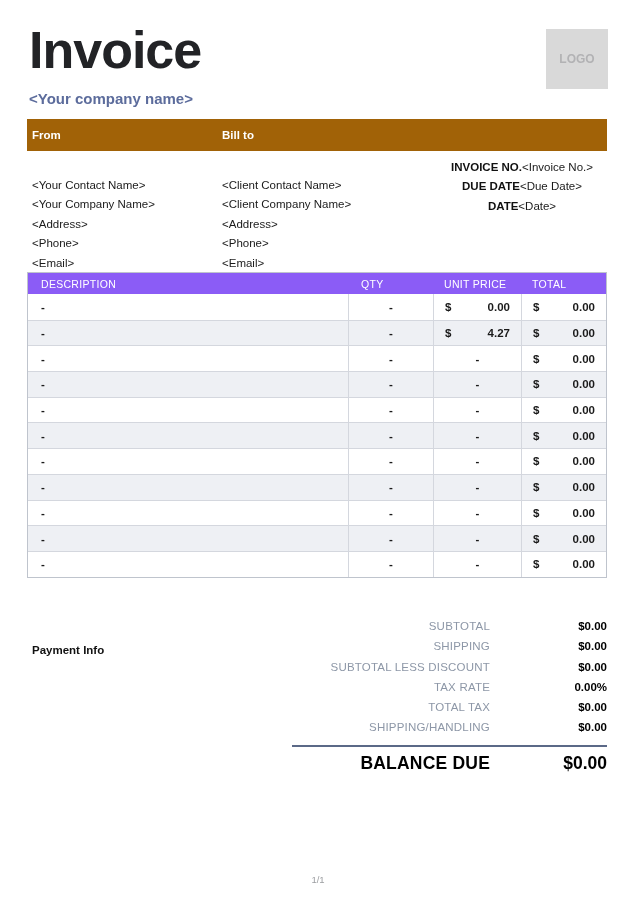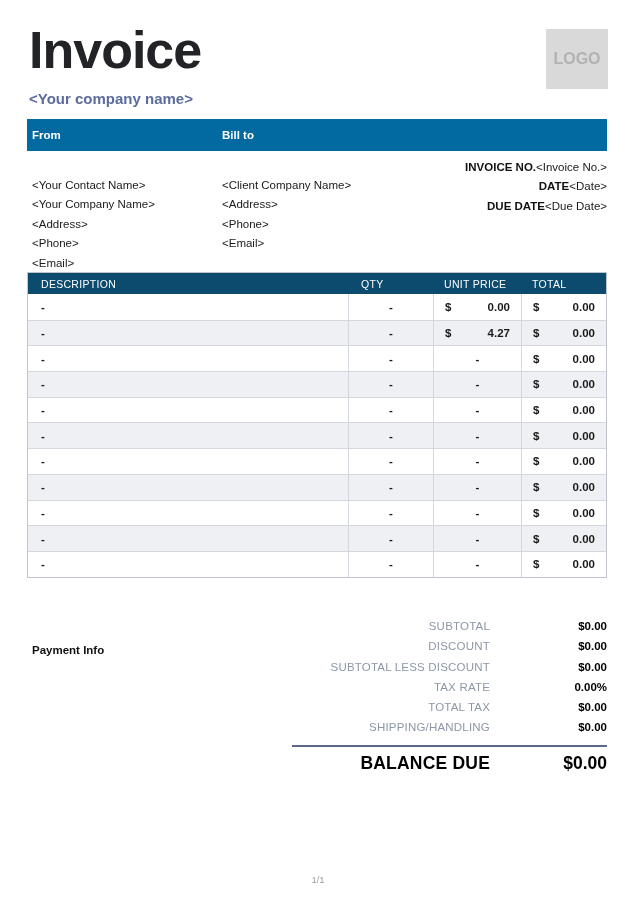--- a/index.html
+++ b/index.html
@@ -17,52 +17,52 @@
   .title {
     position: absolute; left: 29px; top: 24px;
     font-size: 52px; font-weight: 700; letter-spacing: -1px; color: #222326;
     line-height: 1;
   }
   .logo-box {
     position: absolute; left: 546px; top: 29px; width: 62px; height: 60px;
     background: #d9d9d9;
     display: flex; align-items: center; justify-content: center;
   }
-  .logo-box span { font-size: 16px; font-weight: 700; color: #b2b2b4; }
+  .logo-box span { font-size: 12px; font-weight: 700; color: #b2b2b4; }
   .company-name {
     position: absolute; left: 29px; top: 90px;
     font-size: 15px; font-weight: 700; color: #5c6c9c;
   }
 
   
   .party-bar {
     position: absolute; left: 27px; top: 119px; width: 580px; height: 32px;
-    background: #0369a1; color: #ffffff;
+    background: #a16207; color: #ffffff;
     display: flex; align-items: center;
     font-size: 11.5px; font-weight: 700;
   }
   .party-bar .from-label { position: absolute; left: 5px; }
   .party-bar .billto-label { position: absolute; left: 195px; }
 
   
   .contacts { position: absolute; left: 27px; top: 158px; width: 580px; font-size: 11.5px; }
   .contacts .fields { position: absolute; top: 18px; }
   .contacts .fields div { height: 19.4px; line-height: 19.4px; white-space: nowrap; }
   .from-fields { left: 5px; width: 185px; }
   .bill-fields { left: 195px; width: 210px; }
   .meta { position: absolute; left: 410px; top: 0; width: 170px; }
-  .meta-row { height: 19.4px; line-height: 19.4px; display: flex; justify-content: flex-end; }
+  .meta-row { height: 19.4px; line-height: 19.4px; display: flex; justify-content: center; }
   .meta-row .m-label { font-weight: 700; color: #111; }
   .meta-row .m-value { text-align: right; }
 
   
   .items { position: absolute; left: 27px; top: 272px; width: 580px; border: 1px solid #bfc4cd; }
   .items-head {
     display: flex; height: 21px; align-items: center;
-    background: #0c4a6e; color: #ffffff; font-size: 10.5px; letter-spacing: .3px;
+    background: #8b5cf6; color: #ffffff; font-size: 10.5px; letter-spacing: .3px;
   }
   .items-head .h-desc { width: 321px; padding-left: 13px; }
   .items-head .h-qty { width: 85px; padding-left: 12px; }
   .items-head .h-unit { width: 88px; padding-left: 10px; }
   .items-head .h-total { width: 84px; padding-left: 10px; }
   .items-body { display: block; }
   .item-row {
     display: flex; height: 25.7px; align-items: center;
     font-size: 11.5px; font-weight: 700; background: #ffffff;
     border-top: 1px solid #d4d7de;
@@ -115,43 +115,44 @@
 
   <div>&lt;Your Company Name&gt;</div>
 
   <div>&lt;Address&gt;</div>
 
   <div>&lt;Phone&gt;</div>
 
   <div>&lt;Email&gt;</div>
 </div>
     <div class="fields bill-fields">
+  <div>&lt;Client Contact Name&gt;</div>
 
   <div>&lt;Client Company Name&gt;</div>
 
   <div>&lt;Address&gt;</div>
 
   <div>&lt;Phone&gt;</div>
 
   <div>&lt;Email&gt;</div>
 </div>
     <div class="meta">
   <div class="meta-row">
     <span class="m-label">INVOICE NO.</span>
     <span class="m-value">&lt;Invoice No.&gt;</span>
   </div>
 
   <div class="meta-row">
+    <span class="m-label">DUE DATE</span>
+    <span class="m-value">&lt;Due Date&gt;</span>
+  </div>
+
+  <div class="meta-row">
     <span class="m-label">DATE</span>
     <span class="m-value">&lt;Date&gt;</span>
-  </div>
-
-  <div class="meta-row">
-    <span class="m-label">DUE DATE</span>
-    <span class="m-value">&lt;Due Date&gt;</span>
   </div>
 </div>
   </div>
 
   <div class="items">
     <div class="items-head">
       <span class="h-desc">DESCRIPTION</span>
       <span class="h-qty">QTY</span>
       <span class="h-unit">UNIT PRICE</span>
       <span class="h-total">TOTAL</span>
@@ -304,21 +305,21 @@
 
   <div class="summary">
     <div class="payment-info">Payment Info</div>
     <div>
   <div class="sum-line">
     <span class="s-label">SUBTOTAL</span>
     <span class="s-value">$0.00</span>
   </div>
 
   <div class="sum-line">
-    <span class="s-label">DISCOUNT</span>
+    <span class="s-label">SHIPPING</span>
     <span class="s-value">$0.00</span>
   </div>
 
   <div class="sum-line">
     <span class="s-label">SUBTOTAL LESS DISCOUNT</span>
     <span class="s-value">$0.00</span>
   </div>
 
   <div class="sum-line">
     <span class="s-label">TAX RATE</span>

